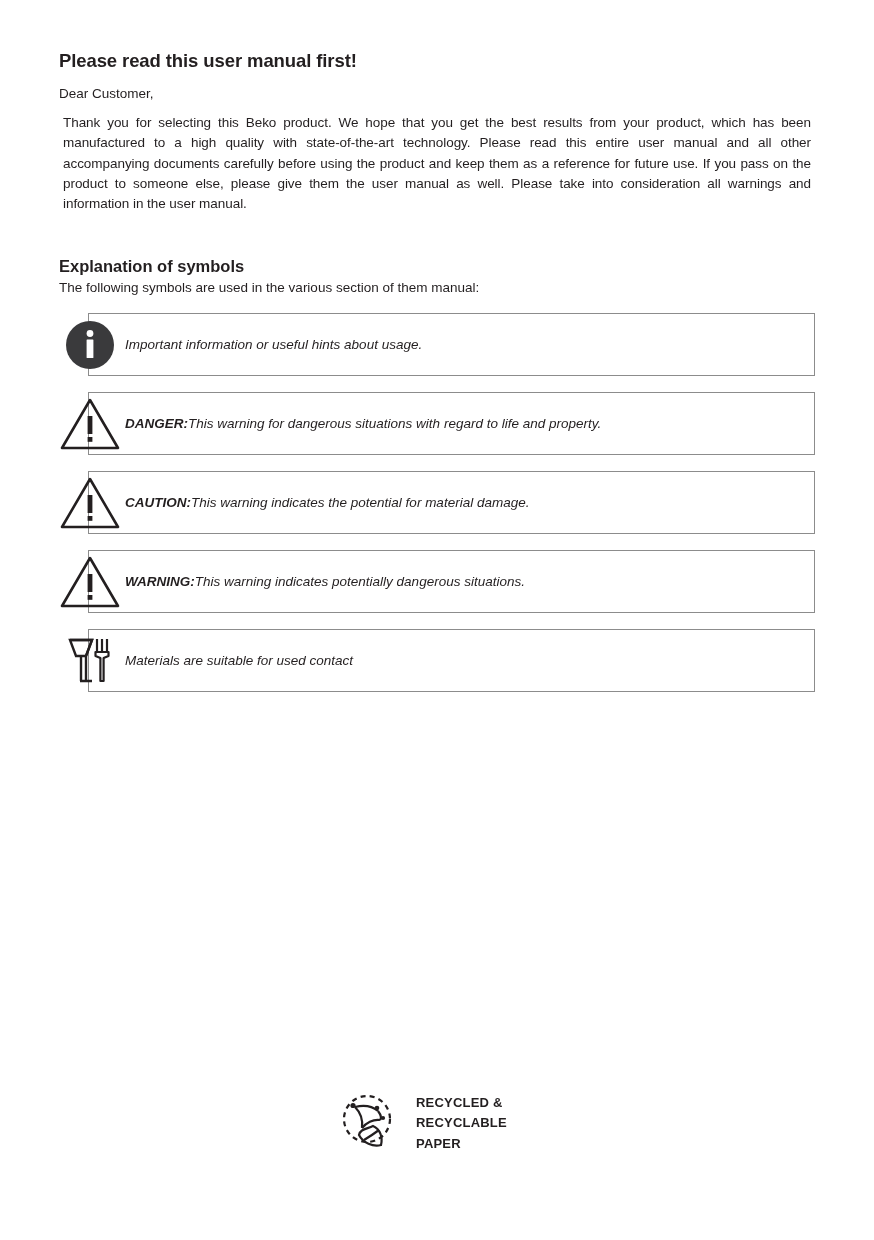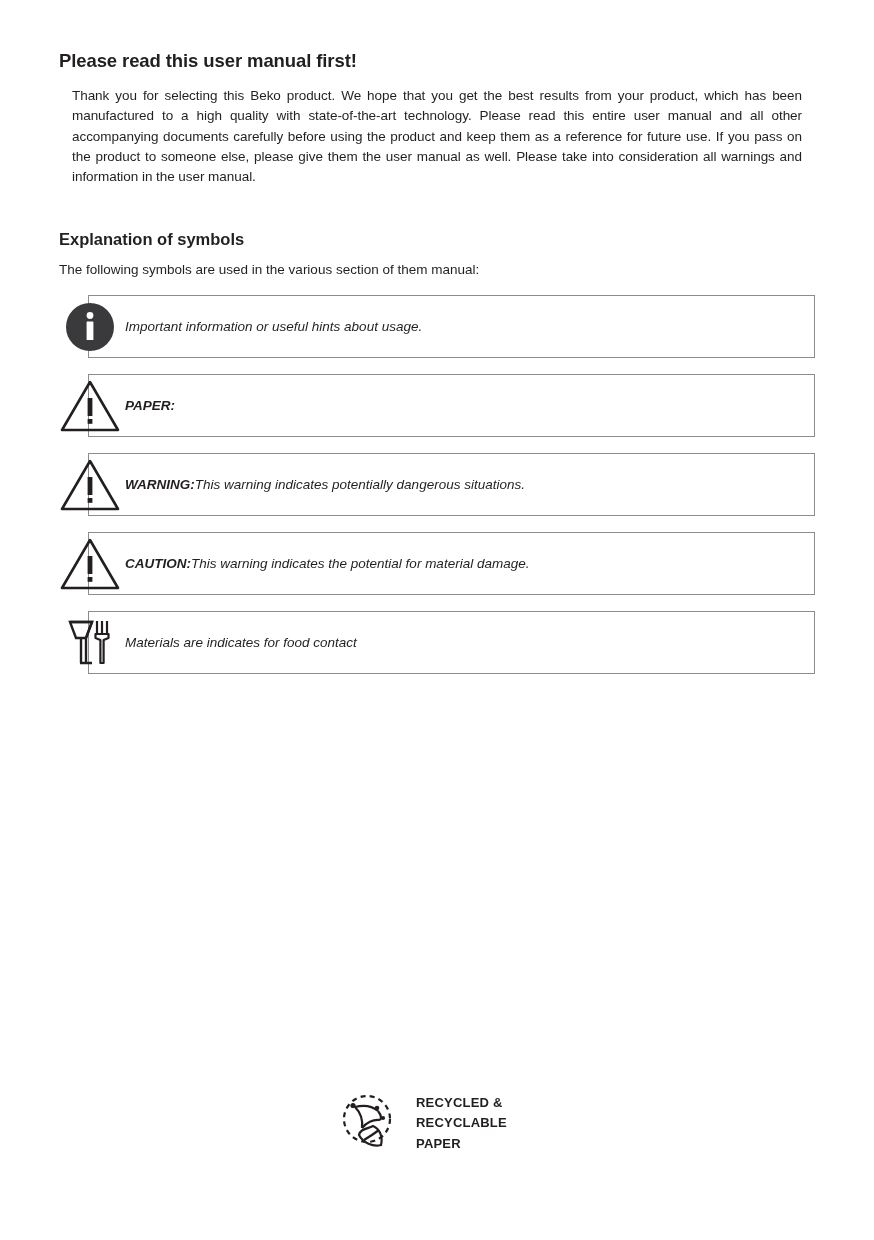--- a/index.html
+++ b/index.html
@@ -38,29 +38,29 @@
   }
   .salutation {
     font-size: 13.5px;
     margin: 0 0 12px 0;
     color: #231f20;
   }
   .intro {
     font-size: 13.5px;
     line-height: 20.3px;
     text-align: justify;
-    margin: 13px;
+    margin: 4px;
     color: #231f20;
     letter-spacing: -0.05px;
   }
 
   h2.subtitle {
     font-size: 16.5px;
     font-weight: bold;
-    margin: 43px 0 13px 0;
+    margin: 43px 0 4px 0;
     color: #231f20;
   }
   .symbols-lead {
     font-size: 13.5px;
     margin: 0 0 18px 0;
     color: #231f20;
   }
 
   
   .symbol-row {
@@ -131,20 +131,21 @@
   }
 </style>
 </head>
 <body>
 
 <div class="page">
   <div class="content">
 
     <h1 class="title">Please read this user manual first!</h1>
 
+    <p class="salutation">Dear Customer,</p>
 
     <p class="intro">Thank you for selecting this Beko product. We hope that you get the best results from your product, which has been manufactured to a high quality with state-of-the-art technology. Please read this entire user manual and all other accompanying documents carefully before using the product and keep them as a reference for future use. If you pass on the product to someone else, please give them the user manual as well. Please take into consideration all warnings and information in the user manual.</p>
 
     <h2 class="subtitle">Explanation of symbols</h2>
 
     <p class="symbols-lead">The following symbols are used in the various section of them manual:</p>
 
     <div class="symbol-row">
       <div class="symbol-box"></div>
       <div class="glyph">
@@ -162,71 +163,72 @@
     <div class="symbol-row">
       <div class="symbol-box"></div>
       <div class="glyph">
         <svg width="60" height="54" viewBox="0 0 60 54">
           <path d="M30 3 L58 51 L2 51 Z" fill="none" stroke="#231f20" stroke-width="2.6" stroke-linejoin="round"></path>
           <rect x="27.6" y="19" width="4.8" height="18" fill="#231f20"></rect>
           <rect x="27.6" y="40" width="4.8" height="4.8" fill="#231f20"></rect>
         </svg>
       </div>
       <div class="symbol-text">
-        <b>PAPER:</b>
+        <b>DANGER:</b>
+          <span> This warning for dangerous situations with regard to life and property.</span>
       </div>
     </div>
 
     <div class="symbol-row">
       <div class="symbol-box"></div>
       <div class="glyph">
         <svg width="60" height="54" viewBox="0 0 60 54">
           <path d="M30 3 L58 51 L2 51 Z" fill="none" stroke="#231f20" stroke-width="2.6" stroke-linejoin="round"></path>
           <rect x="27.6" y="19" width="4.8" height="18" fill="#231f20"></rect>
           <rect x="27.6" y="40" width="4.8" height="4.8" fill="#231f20"></rect>
         </svg>
       </div>
       <div class="symbol-text">
-        <b>WARNING:</b>
-          <span> This warning indicates potentially dangerous situations.</span>
+        <b>CAUTION:</b>
+          <span> This warning indicates the potential for material damage.</span>
       </div>
     </div>
 
     <div class="symbol-row">
       <div class="symbol-box"></div>
       <div class="glyph">
         <svg width="60" height="54" viewBox="0 0 60 54">
           <path d="M30 3 L58 51 L2 51 Z" fill="none" stroke="#231f20" stroke-width="2.6" stroke-linejoin="round"></path>
           <rect x="27.6" y="19" width="4.8" height="18" fill="#231f20"></rect>
           <rect x="27.6" y="40" width="4.8" height="4.8" fill="#231f20"></rect>
         </svg>
       </div>
       <div class="symbol-text">
-        <b>CAUTION:</b>
-          <span> This warning indicates the potential for material damage.</span>
+        <b>WARNING:</b>
+          <span> This warning indicates potentially dangerous situations.</span>
       </div>
     </div>
 
     <div class="symbol-row">
       <div class="symbol-box"></div>
       <div class="glyph">
         <svg width="56" height="54" viewBox="0 0 56 54">
 
           <path d="M8 6 L30 6 L24 22 L24 47 L30 47 M24 47 L18 47" fill="none" stroke="#231f20" stroke-width="2.4" stroke-linejoin="miter" stroke-linecap="butt"></path>
           <path d="M8 6 L30 6 L24 22 L14 22 Z" fill="none" stroke="#231f20" stroke-width="2.4"></path>
           <path d="M19 22 L19 47" fill="none" stroke="#231f20" stroke-width="2.4"></path>
 
           <path d="M35 5 L35 18" stroke="#231f20" stroke-width="2.2"></path>
           <path d="M40 5 L40 18" stroke="#231f20" stroke-width="2.2"></path>
           <path d="M45 5 L45 18" stroke="#231f20" stroke-width="2.2"></path>
           <path d="M33.5 18 L46.5 18 L46.5 22 L41.6 24 L41.6 47 L38.4 47 L38.4 24 L33.5 22 Z" fill="none" stroke="#231f20" stroke-width="2.2" stroke-linejoin="round"></path>
         </svg>
       </div>
       <div class="symbol-text">
-        <span>Materials are indicates for food contact</span>
+        <span>Materials are suitable for used contact</span>
       </div>
     </div>
 
   </div>
 
   <div class="footer-logo">
     <div class="mark">
       <svg width="74" height="74" viewBox="0 0 74 74">
         <g fill="none" stroke="#231f20" stroke-width="2.2">
           <circle cx="34" cy="32" r="23" stroke-dasharray="5 4.2"></circle>

